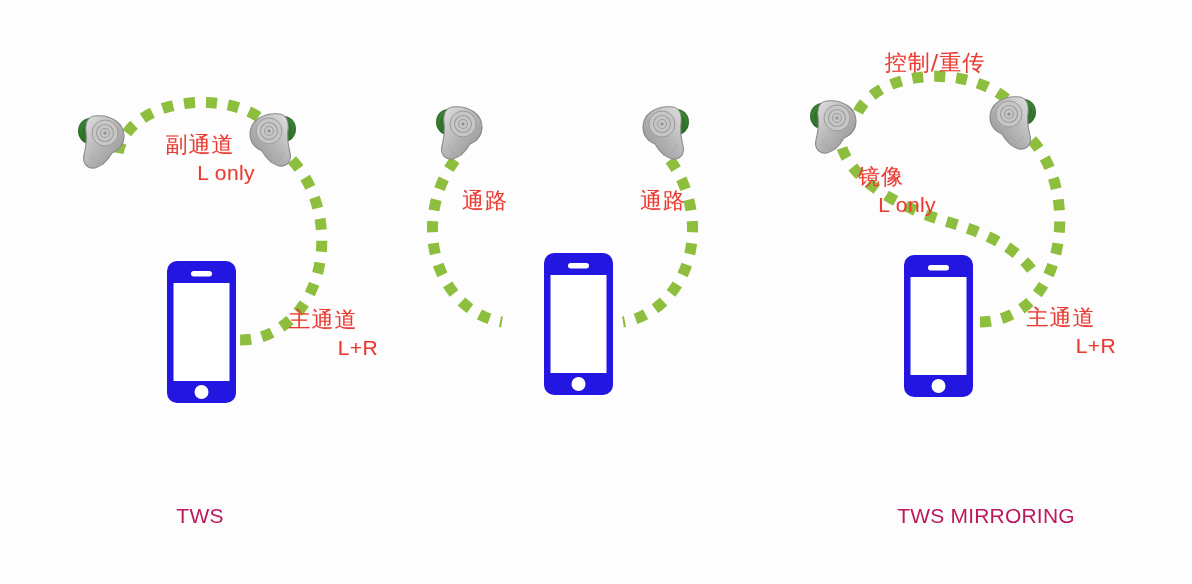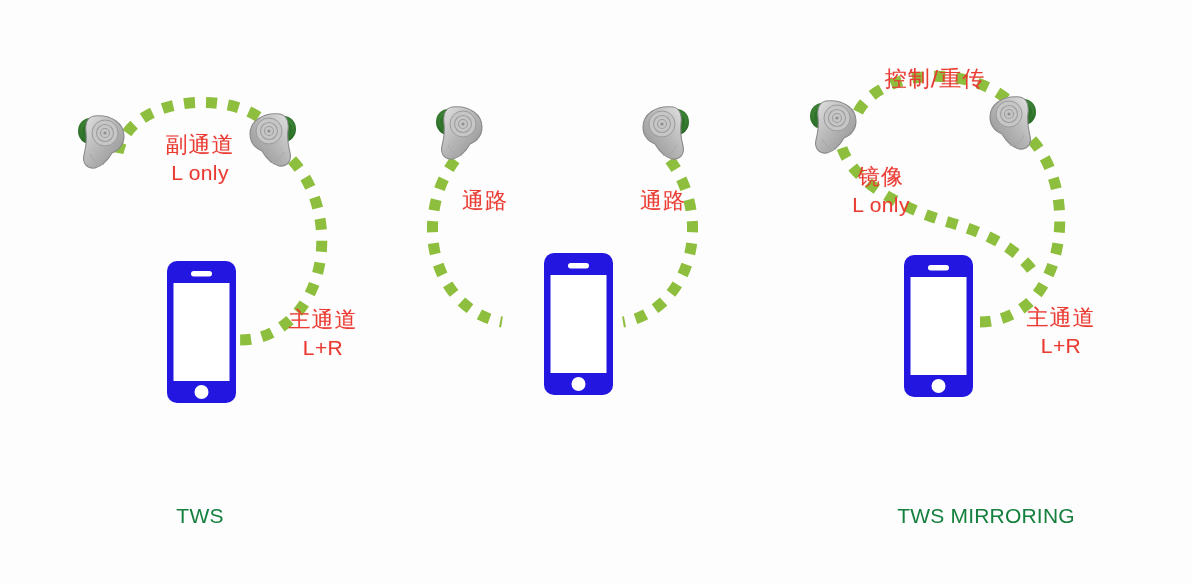--- a/index.html
+++ b/index.html
@@ -38,21 +38,21 @@
   }
 
   
   .caption {
     position: absolute;
     top: 504px;
     width: 100%;
     text-align: center;
     font-size: 21px;
     letter-spacing: 0.2px;
-    color: #15803d;
+    color: #be185d;
     font-family: "Liberation Sans", "DejaVu Sans", sans-serif;
     white-space: nowrap;
   }
 
   
   .ann {
     position: absolute;
     color: #ea3b33;
     text-align: center;
     line-height: 1.18;
@@ -64,22 +64,23 @@
     font-size: 22px;
     letter-spacing: 1px;
     font-family: "DejaVu Sans", sans-serif;
   }
   .ann .en {
     display: block;
     font-size: 21px;
     letter-spacing: 0.4px;
     margin-top: 3px;
     font-family: "Liberation Sans", "DejaVu Sans", sans-serif;
-  }
-  .ann.single .cn { margin: 16px; }
+    text-align: right;
+  }
+  .ann.single .cn { margin: 0; }
 </style>
 </head>
 <body>
 
 <div id="stage">
 
   <div class="panel" id="panel-tws">
 
     <svg class="panel-svg" viewBox="0 0 400 584">
       <defs>

